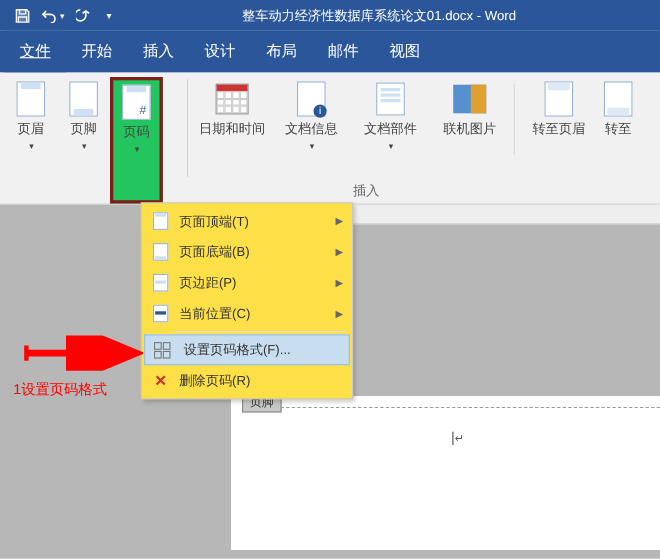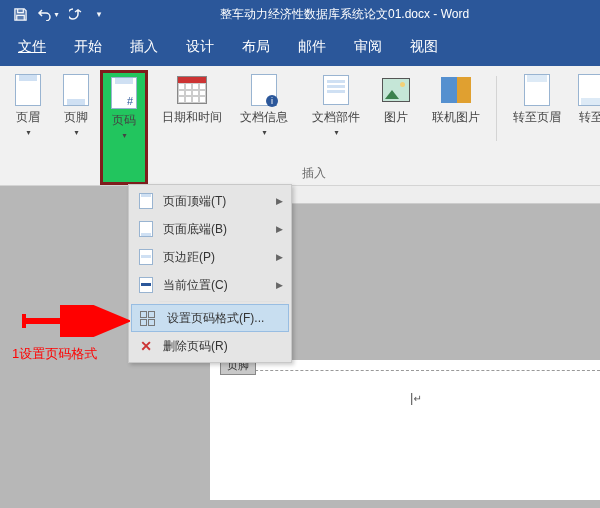--- a/index.html
+++ b/index.html
@@ -47,21 +47,21 @@
   .parts-icon { width: 26px; height: 30px; background: #fff; border: 1px solid #99b4d1; position: relative; }
   .parts-icon::before { content: ""; position: absolute; left: 3px; top: 4px; right: 3px; height: 3px; background: #cfe0f3; box-shadow: 0 5px 0 #cfe0f3, 0 10px 0 #cfe0f3; }
 
   .online-pic-icon { width: 30px; height: 26px; background: #5590cf; position: relative; display: flex; }
   .online-pic-icon::after { content: ""; position: absolute; right: 0; top: 0; bottom: 0; width: 14px; background: #e0a030; }
 
   .goto-icon { width: 26px; height: 32px; border: 1px solid #99b4d1; background: #fff; position: relative; }
   .goto-icon::after { content: ""; position: absolute; left: 2px; right: 2px; top: 0; height: 7px; background: #ddeaf6; }
 
   
-  .dropdown { position: absolute; left: 128px; top: 184px; width: 164px; background: #e5e5e5; border: 1px solid #c8c8c8; box-shadow: 2px 2px 4px rgba(0,0,0,.2); font-size: 12px; padding: 2px; z-index: 10; }
+  .dropdown { position: absolute; left: 128px; top: 184px; width: 193px; background: #fde047; border: 1px solid #c8c8c8; box-shadow: 2px 2px 4px rgba(0,0,0,.2); font-size: 12px; padding: 2px; z-index: 10; }
   .dropdown .mi { display: flex; align-items: center; height: 28px; padding: 0 6px; gap: 8px; color: #333; position: relative; cursor: pointer; }
   .dropdown .mi.highlight { background: #c8def0; border: 1px solid #98bde2; height: 28px; gap: 11px; }
   .dropdown .mi .mi-icon { width: 18px; height: 18px; display: flex; align-items: center; justify-content: center; }
   .dropdown .mi .arrow { margin-left: auto; color: #666; font-size: 9px; }
   .dropdown .sep { height: 1px; background: #e0e0e0; margin: 2px 4px 2px 28px; }
   .sm-ic { width: 14px; height: 16px; border: 1px solid #99b4d1; background: #fff; position: relative; }
   .sm-ic.top::after, .sm-ic.bot::after, .sm-ic.mar::after, .sm-ic.cur::after { content: ""; position: absolute; left: 1px; right: 1px; height: 3px; background: #cfe0f3; }
   .sm-ic.top::after { top: 0; }
   .sm-ic.bot::after { bottom: 0; }
   .sm-ic.mar::after { top: 5px; }
@@ -115,21 +115,20 @@
   <div class="title">整车动力经济性数据库系统论文01.docx - Word</div>
 </div>
 
 <div class="menubar">
   <div class="tab file">文件</div>
   <div class="tab">开始</div>
   <div class="tab">插入</div>
   <div class="tab">设计</div>
   <div class="tab">布局</div>
   <div class="tab">邮件</div>
-  <div class="tab">审阅</div>
   <div class="tab">视图</div>
 </div>
 
 <div class="ribbon">
   <div class="ribbon-group" style="width:170px;">
     <div class="ribbon-buttons">
       <div class="rbtn">
         <div class="icon-box">
             <div class="pg-icon header"></div>
           </div>
@@ -183,26 +182,20 @@
           </div>
         <div class="lbl">文档信息</div>
         <span class="caret">▾</span>
       </div>
       <div class="rbtn wide">
         <div class="icon-box">
             <div class="parts-icon"></div>
           </div>
         <div class="lbl">文档部件</div>
         <span class="caret">▾</span>
-      </div>
-      <div class="rbtn">
-        <div class="icon-box">
-            <div class="pic-icon"></div>
-          </div>
-        <div class="lbl">图片</div>
       </div>
       <div class="rbtn wide">
         <div class="icon-box">
             <div class="online-pic-icon"></div>
           </div>
         <div class="lbl">联机图片</div>
       </div>
       <div class="ribbon-sep" style="margin-left:4px;margin-right:4px;"></div>
       <div class="rbtn wide">
         <div class="icon-box">

